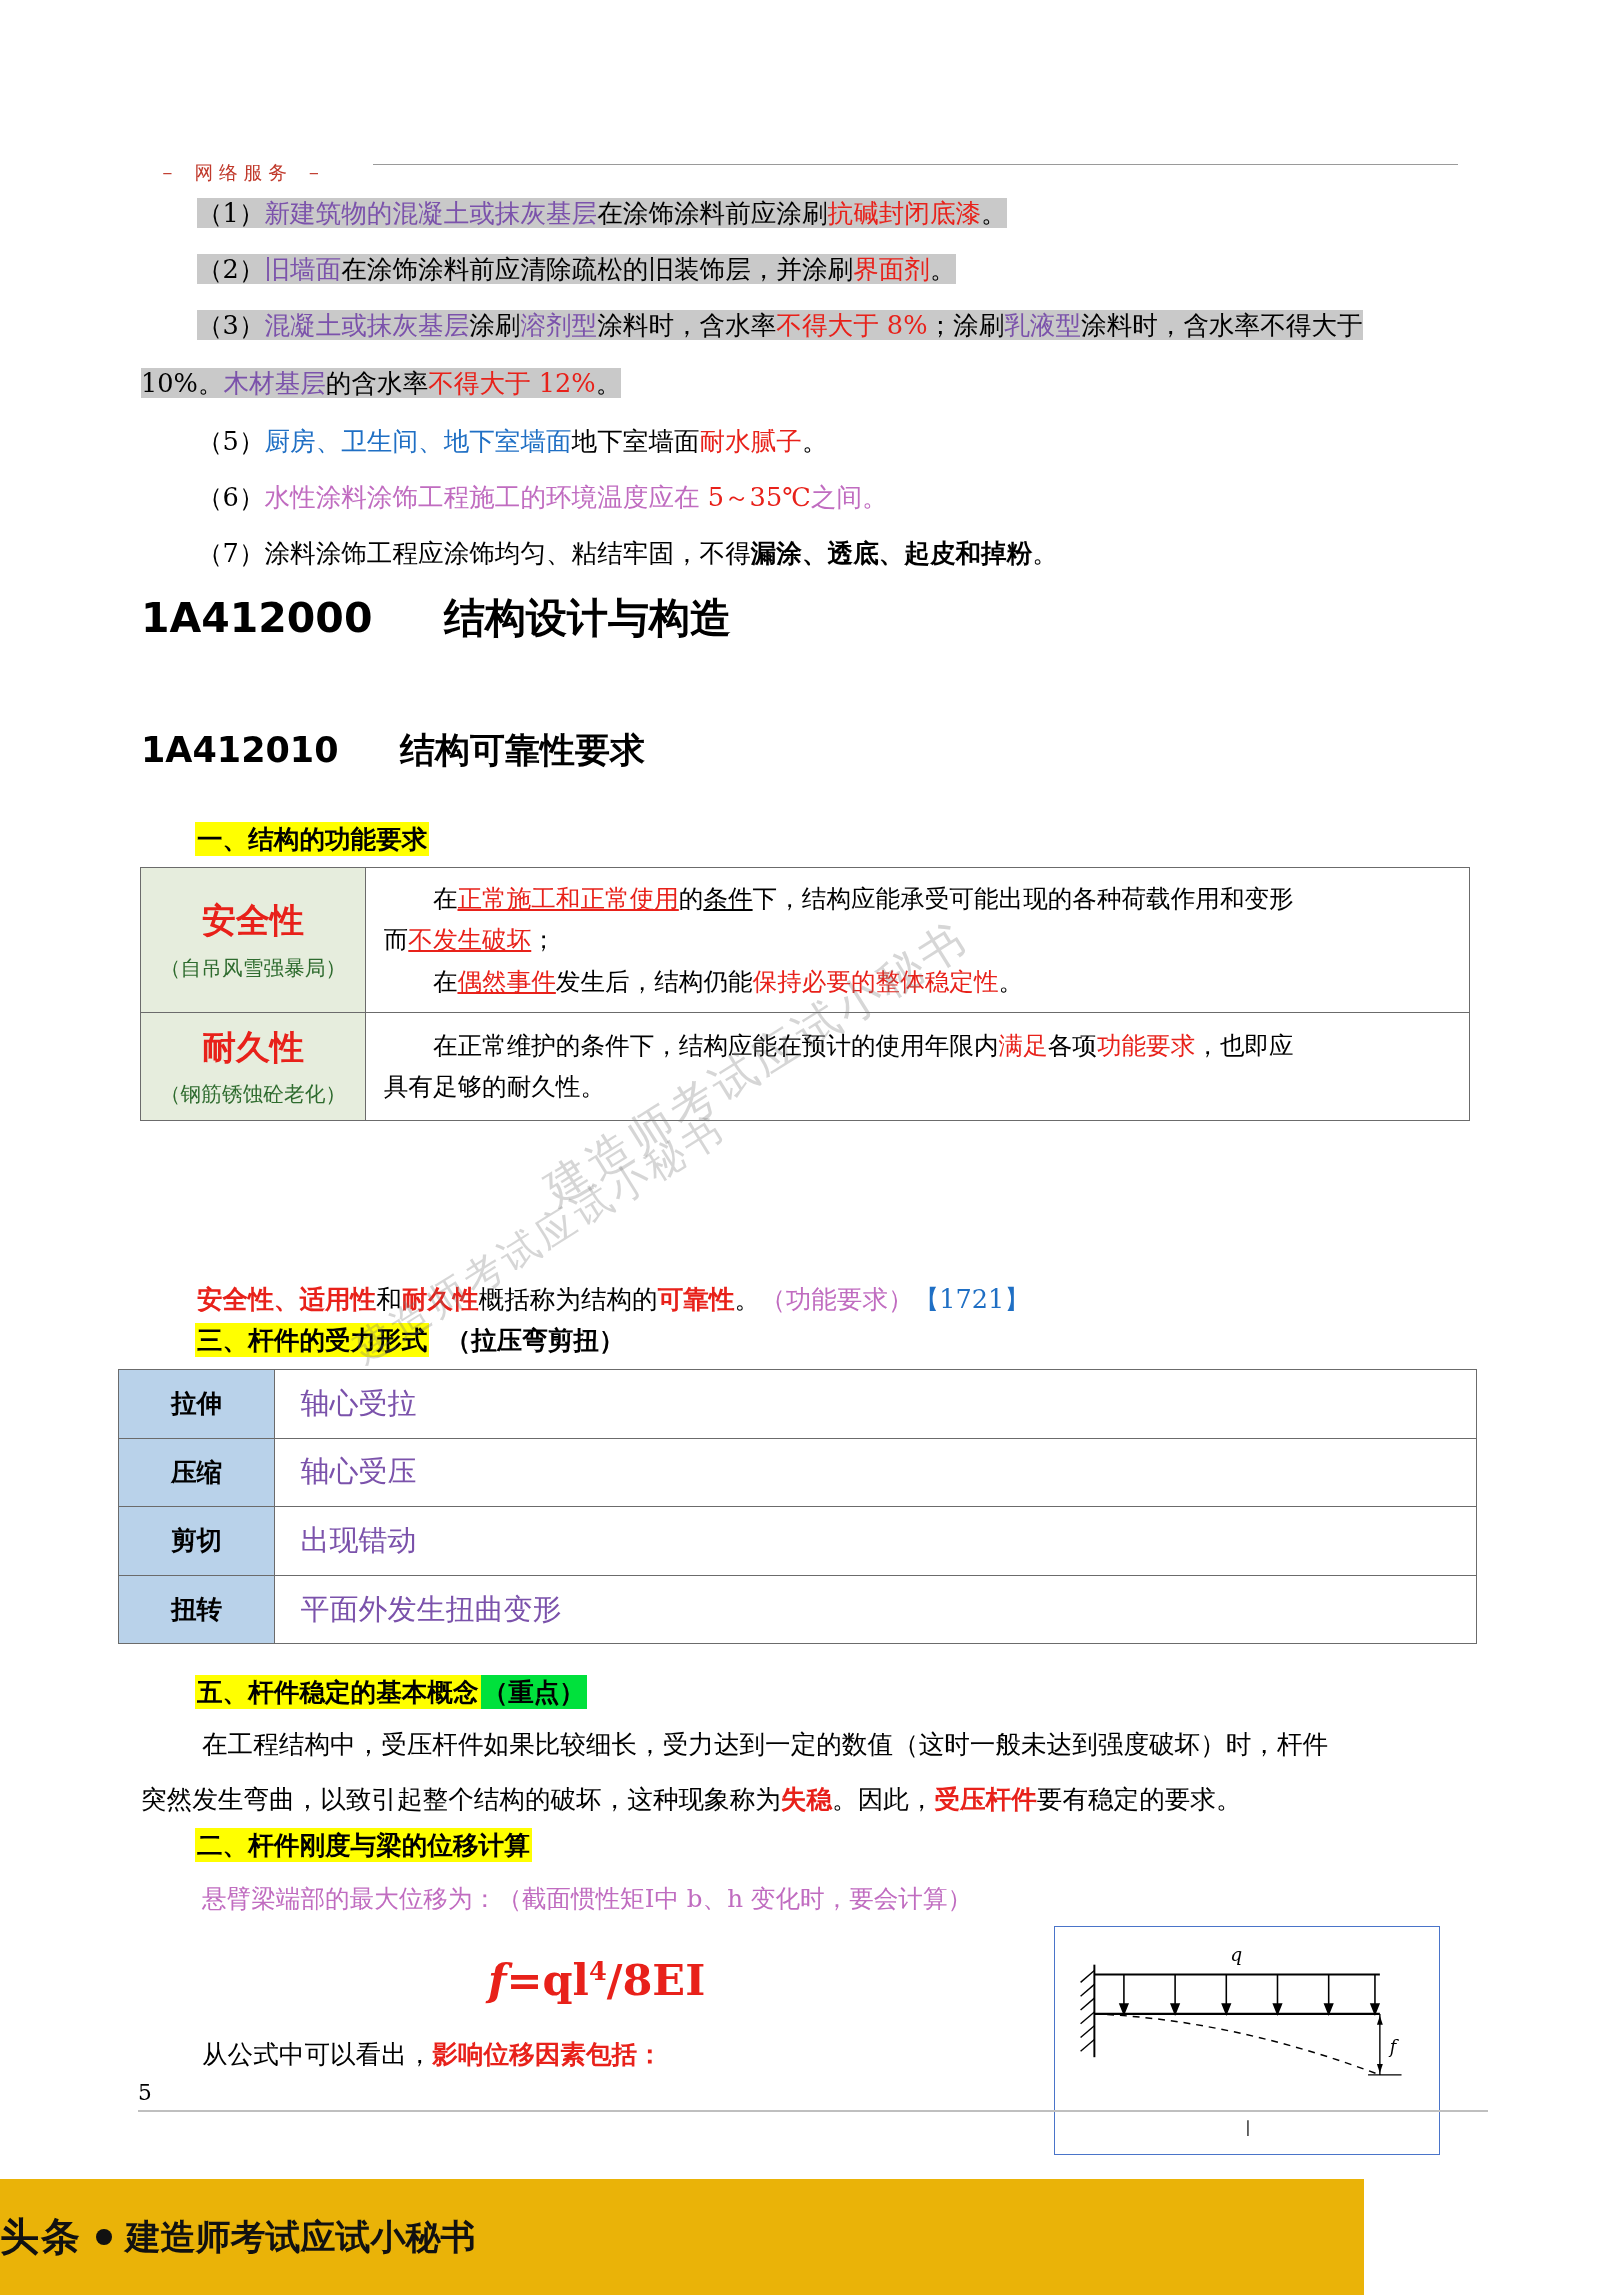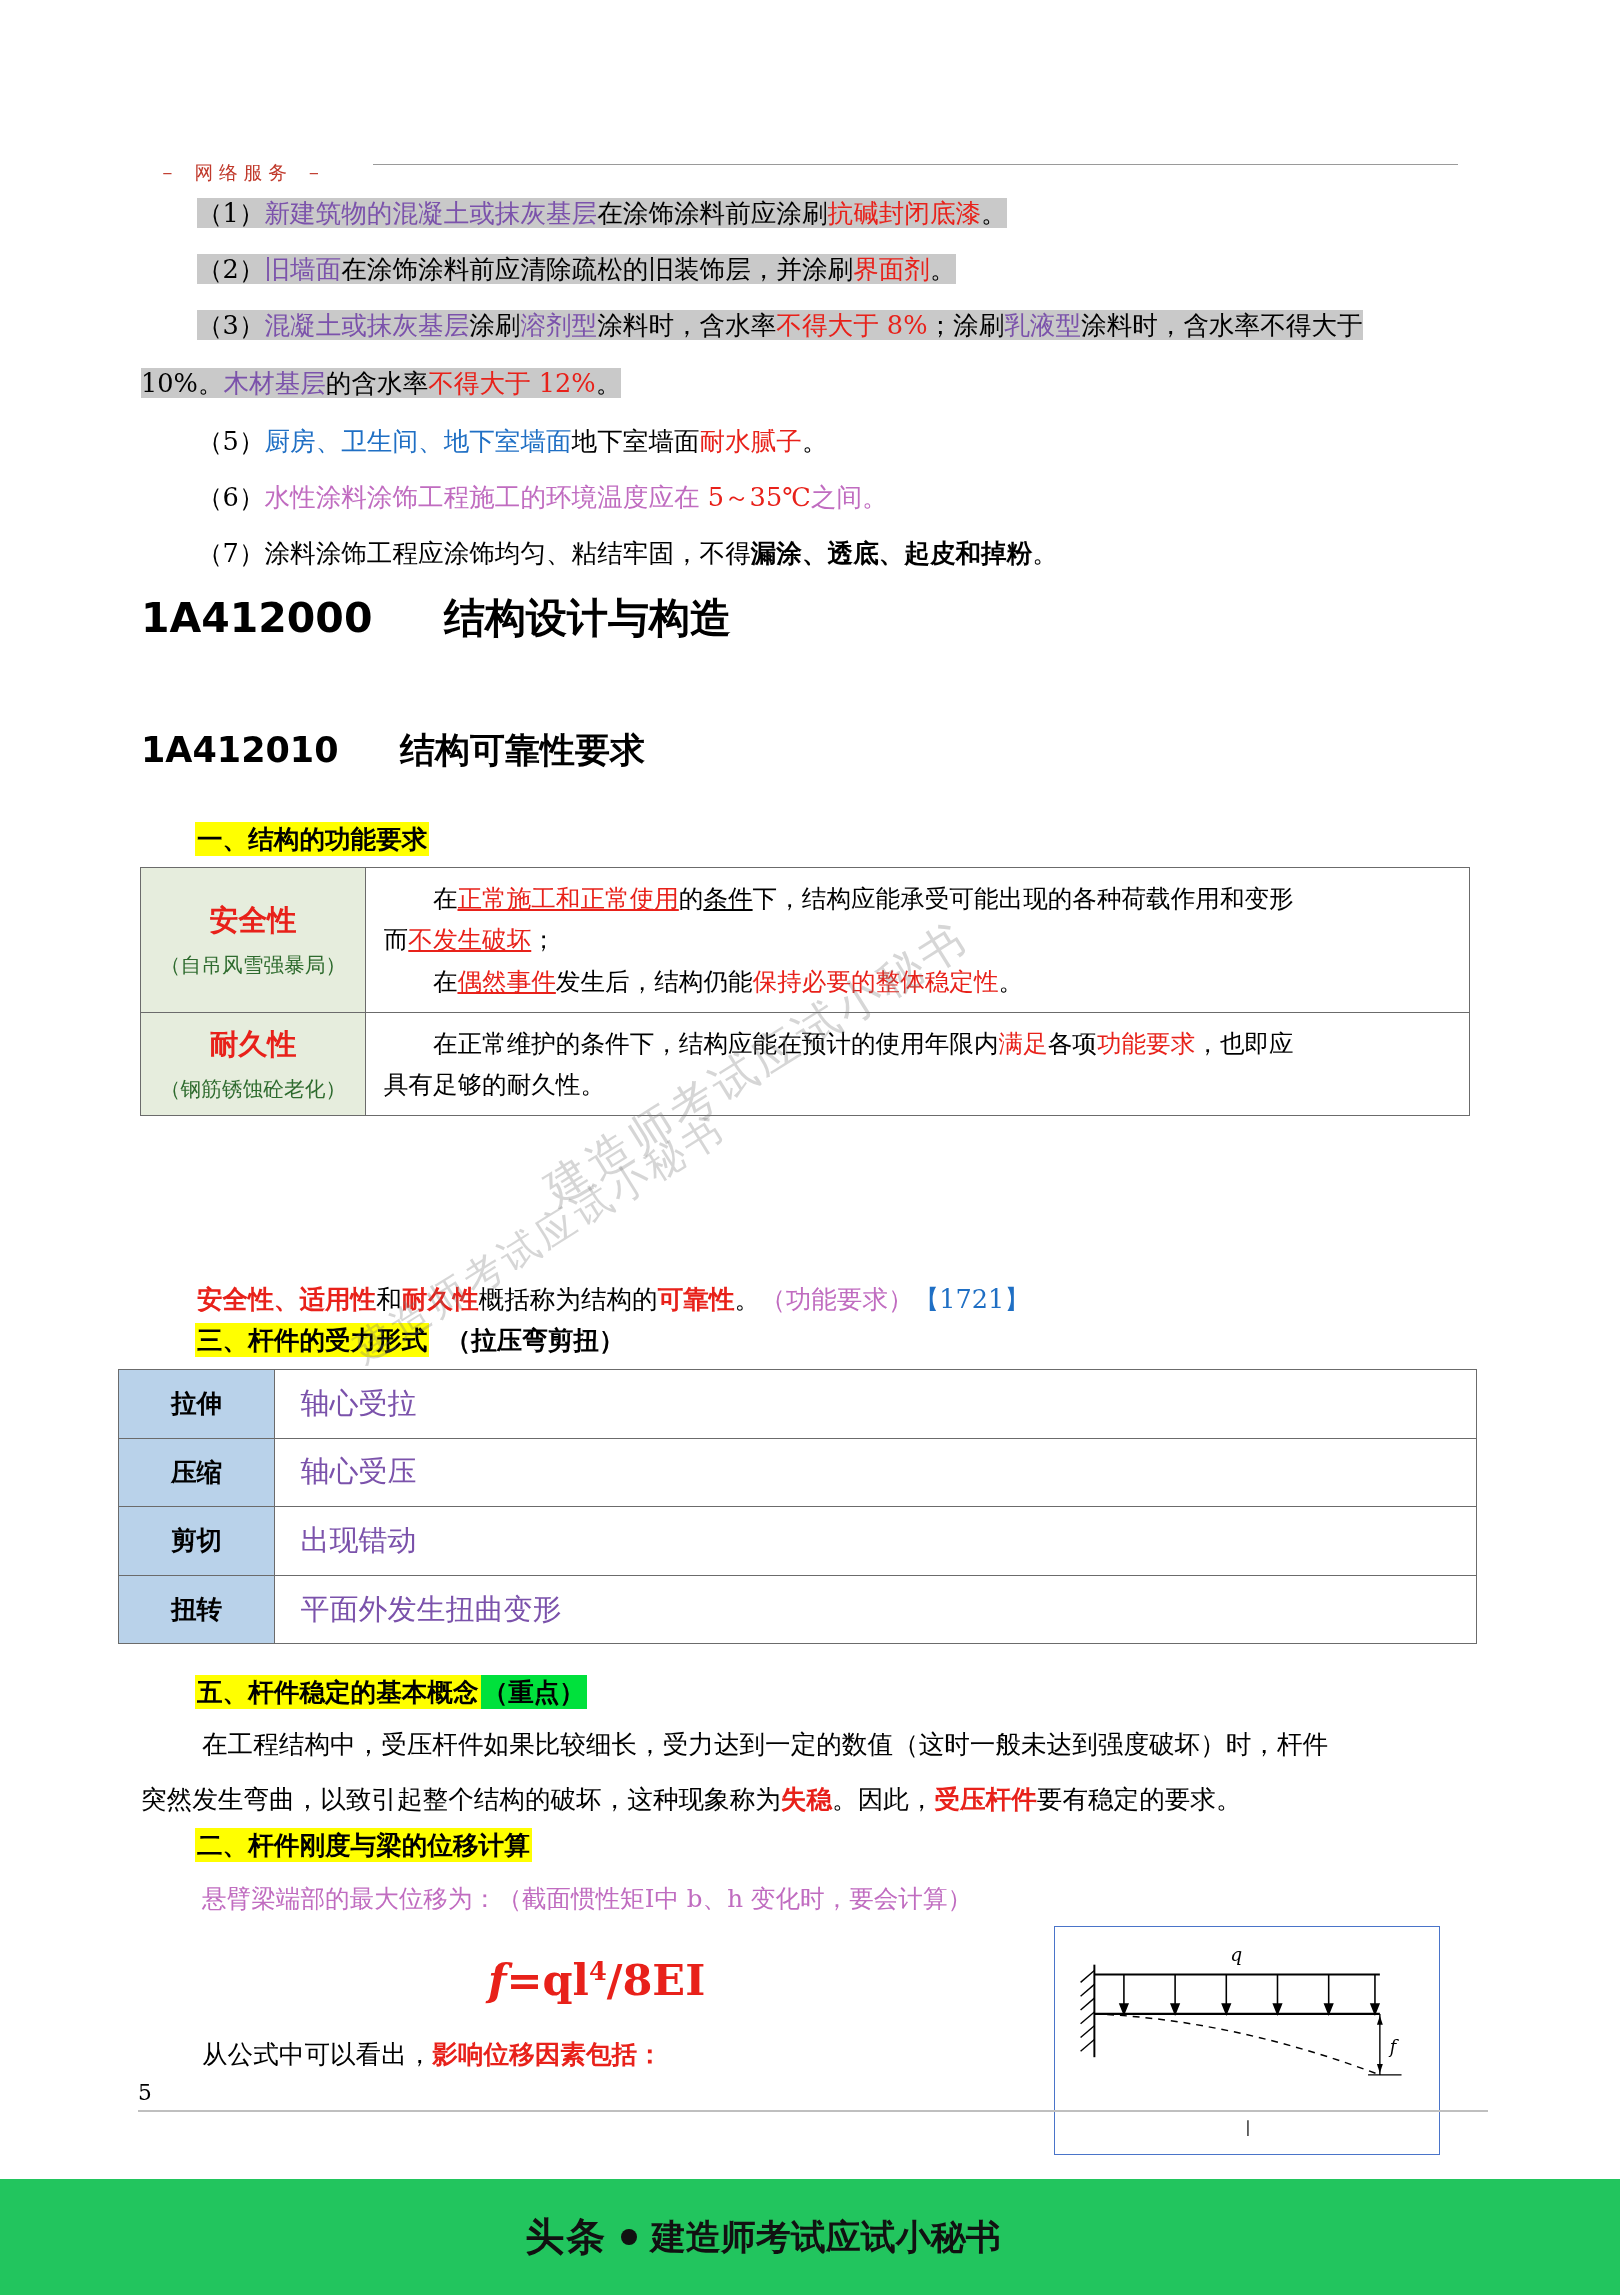--- a/index.html
+++ b/index.html
@@ -41,21 +41,21 @@
   .hl .green{background:#00e13c;padding:2px 2px;}
   .hl .plain{background:transparent;margin-left:16px;}
 
   
   table{position:absolute;border-collapse:collapse;table-layout:fixed;}
   table td{border:1.2px solid #6b6b6b;vertical-align:middle;}
 
   #t-reliability{left:140px;top:867px;width:1330px;}
   #t-reliability td.k{background:#e6eddd;text-align:center;padding:11.8px 5.9px;}
   #t-reliability td.v{background:#ffffff;padding:9.9px 17.7px;}
-  #t-reliability .kname{display:block;font-size:29px;font-weight:bold;color:#e8211a;
+  #t-reliability .kname{display:block;font-size:34px;font-weight:bold;color:#e8211a;
       font-family:"DejaVu Sans",sans-serif;margin-bottom:9.9px;}
   #t-reliability .kmemo{display:block;font-size:20.7px;color:#2e6b2e;
       font-family:"DejaVu Serif",serif;}
   #t-reliability .vline{font-size:24.6px;line-height:1.68;color:#000;
       font-family:"DejaVu Serif","Liberation Serif",serif;}
 
   #t-force{left:118px;top:1369px;width:1359px;}
   #t-force td.k{background:#b9d2ea;text-align:center;font-size:25.6px;font-weight:bold;
       color:#000;font-family:"DejaVu Sans",sans-serif;padding:13.8px 3.9px;width:156px;}
   #t-force td.v{background:#ffffff;font-size:29px;color:#7b52ab;padding:13.8px 25.6px;
@@ -73,22 +73,22 @@
 
   
   .wm{position:absolute;color:rgba(120,120,120,.30);font-size:45px;white-space:nowrap;
       transform:rotate(-32deg);font-family:"DejaVu Serif","Liberation Serif",serif;
       pointer-events:none;letter-spacing:3.9px;}
 
   
   .pgnum{position:absolute;left:138px;top:2080px;font-size:21.7px;color:#000;
          font-family:"DejaVu Serif",serif;}
   .foot-rule{position:absolute;left:138px;top:2110px;width:1350px;border-top:2px solid #bfbfbf;}
-  .brandbar{position:absolute;left:0;bottom:0;width:1620px;height:116px;background:#22c55e;
-            display:flex;align-items:center;justify-content:center;padding-right:94px;box-sizing:border-box;}
+  .brandbar{position:absolute;left:0;bottom:0;width:1364px;height:116px;background:#eab308;
+            display:flex;align-items:center;justify-content:flex-start;padding-right:94px;box-sizing:border-box;}
   .brand{display:flex;align-items:center;gap:13.8px;}
   .brand-logo{font-size:39px;font-weight:bold;color:#111;letter-spacing:2px;
               font-family:"DejaVu Sans",sans-serif;}
   .brand-dot{width:15.8px;height:15.8px;border-radius:50%;background:#111;display:inline-block;}
   .brand-name{font-size:35px;font-weight:bold;color:#111;font-family:"DejaVu Sans",sans-serif;}
 </style>
 </head>
 <body>
 
 <div class="page">

